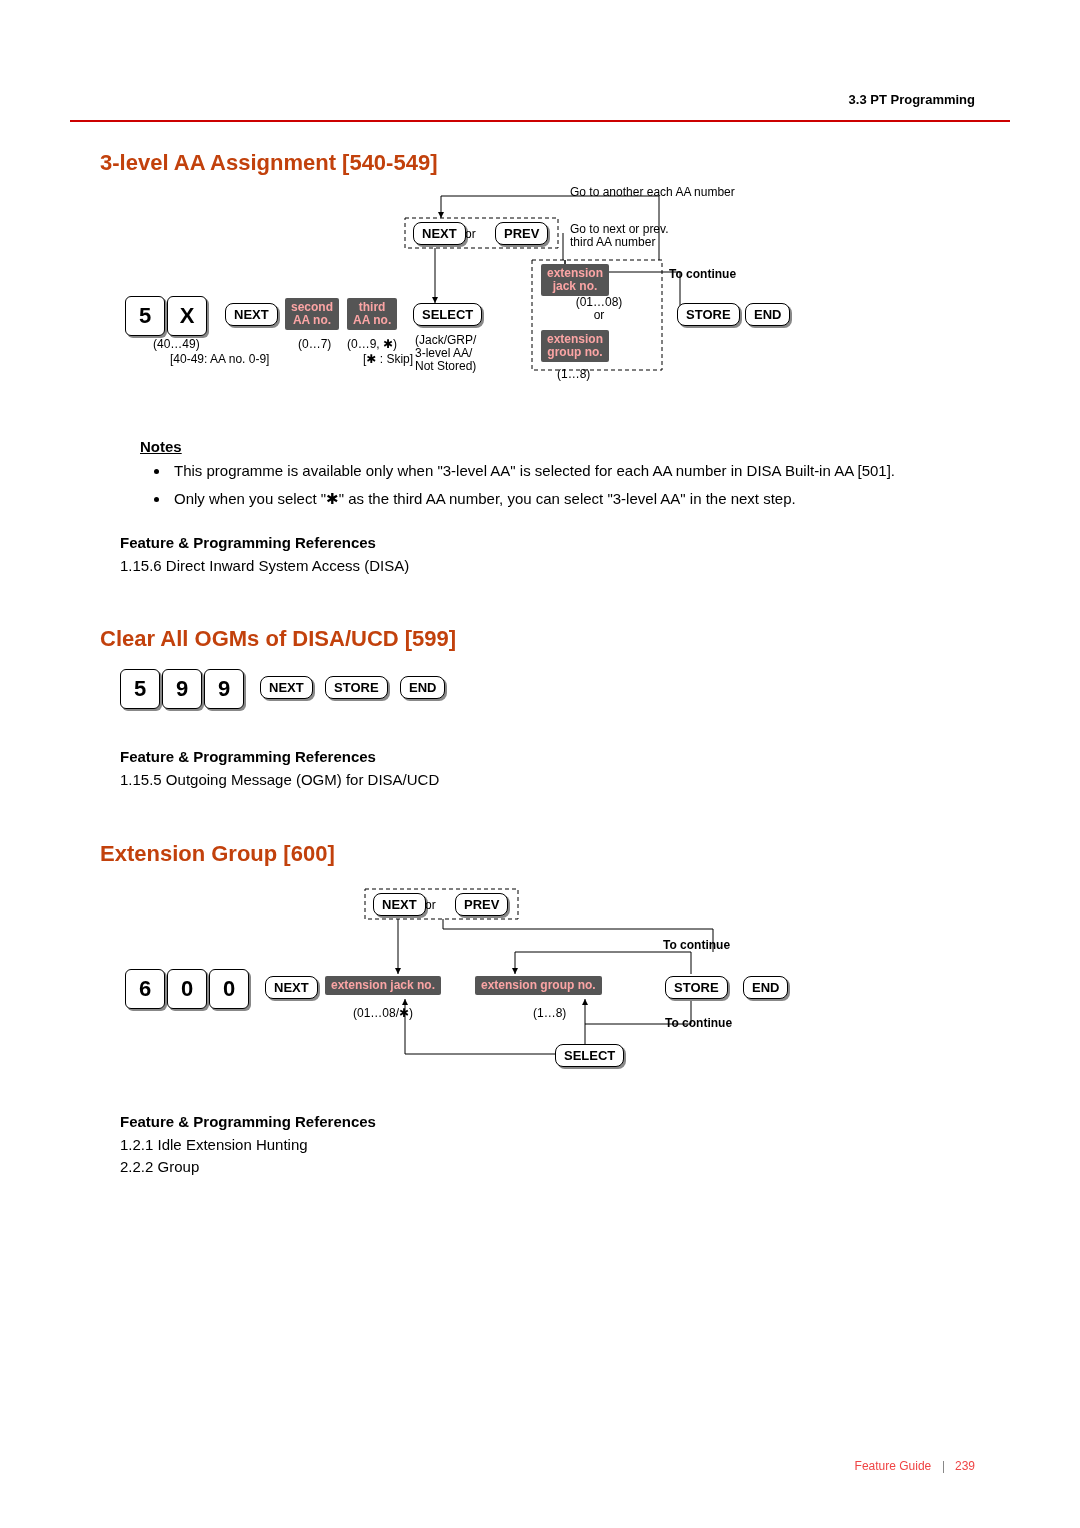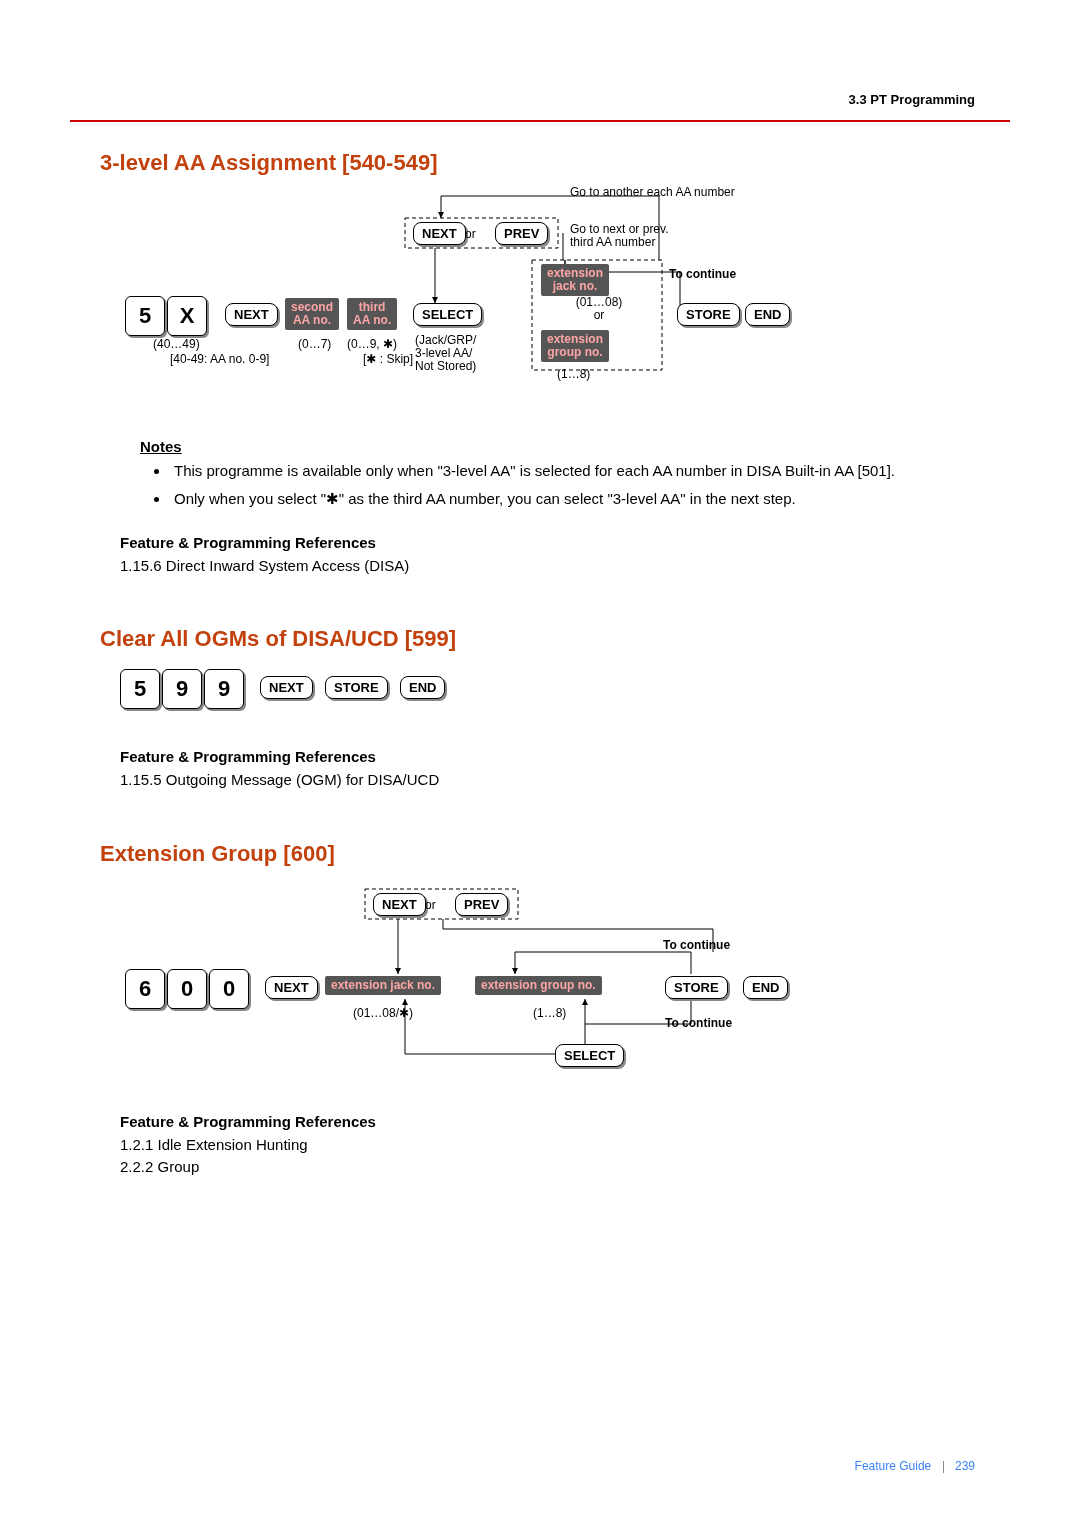--- a/index.html
+++ b/index.html
@@ -66,21 +66,21 @@
   .refs {
     margin: 0 0 0 20px;
     font-size: 15px;
     line-height: 1.45;
   }
   .footer {
     position: absolute;
     bottom: 55px;
     right: 105px;
     font-size: 12px;
-    color: #3b82f6;
+    color: #ef4444;
   }
   .footer .sep {
     display: inline-block;
     width: 1px;
     height: 12px;
     background: #888;
     margin: 0 8px;
     vertical-align: middle;
   }
 

